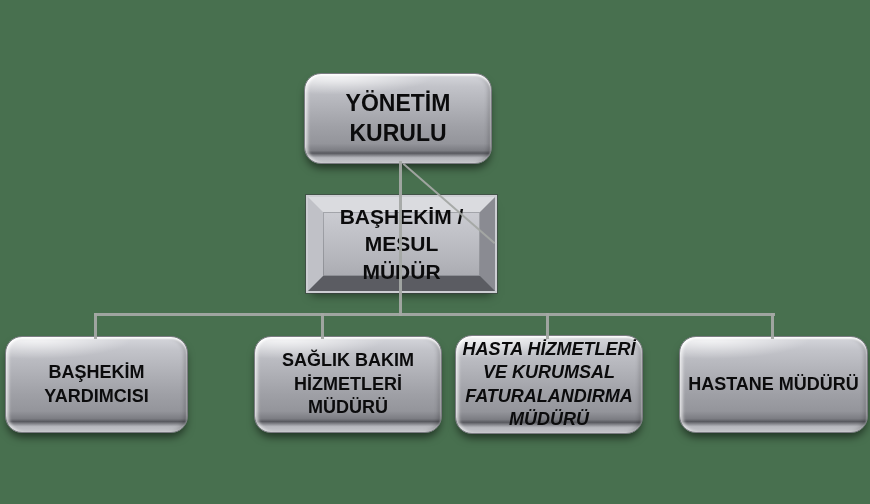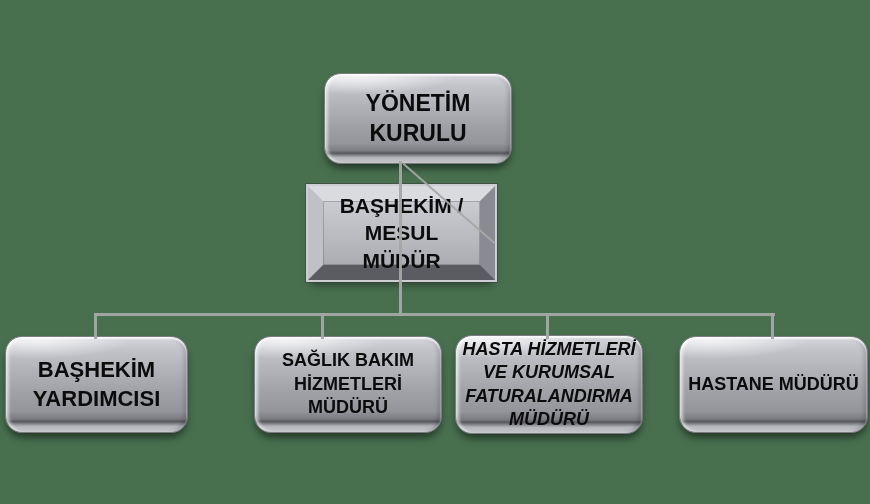--- a/index.html
+++ b/index.html
@@ -38,23 +38,23 @@
     border-style:solid;border-width:15px;
     border-color:#dadbdf #8a8b92 #5b5c62 #c0c1c7;
     background:linear-gradient(180deg,#cbccd2 0%,#b7b8be 65%,#abacb2 100%);
     box-shadow:
       0 0 0 2px #cdced3,
       0 0 0 3px rgba(60,61,66,.55),
       0 7px 9px -3px rgba(0,0,0,.5),
       inset 0 0 0 1px rgba(90,91,97,.35);
   }
   
-  .n-root {left:324px;top:73px; width:186px;height:89px;font-size:23px;}
-  .n-mid  {left:308px;top:186px;width:187px;height:94px;font-size:21px;}
-  .n-b1   {left:5px;  top:336px;width:181px;height:95px;font-size:22px;}
+  .n-root {left:304px;top:73px; width:186px;height:89px;font-size:23px;}
+  .n-mid  {left:308px;top:197px;width:187px;height:94px;font-size:21px;}
+  .n-b1   {left:5px;  top:336px;width:181px;height:95px;font-size:18px;}
   .n-b2   {left:230px;top:336px;width:186px;height:95px;font-size:18px;margin-left:24px;}
   .n-b3   {left:455px;top:335px;width:186px;height:97px;font-size:18px;font-style:italic;}
   .n-b4   {left:679px;top:336px;width:187px;height:95px;font-size:18px;}
 </style>
 </head>
 <body>
 
 <div class="canvas">
 
   <div class="line" style="left:399px;top:161px;width:3px;height:155px;"></div>

